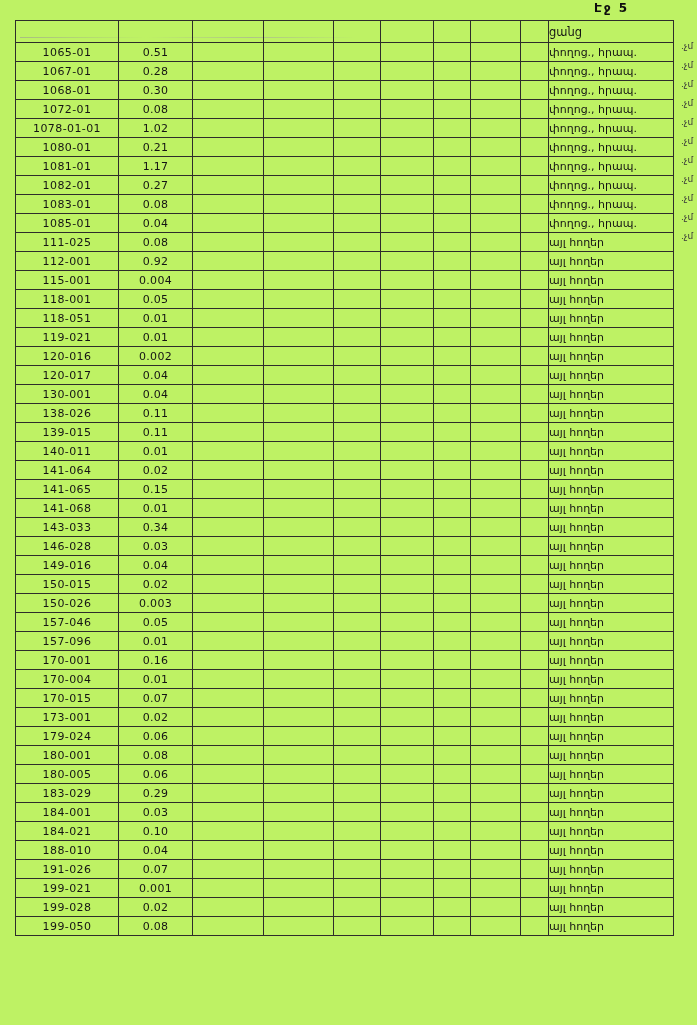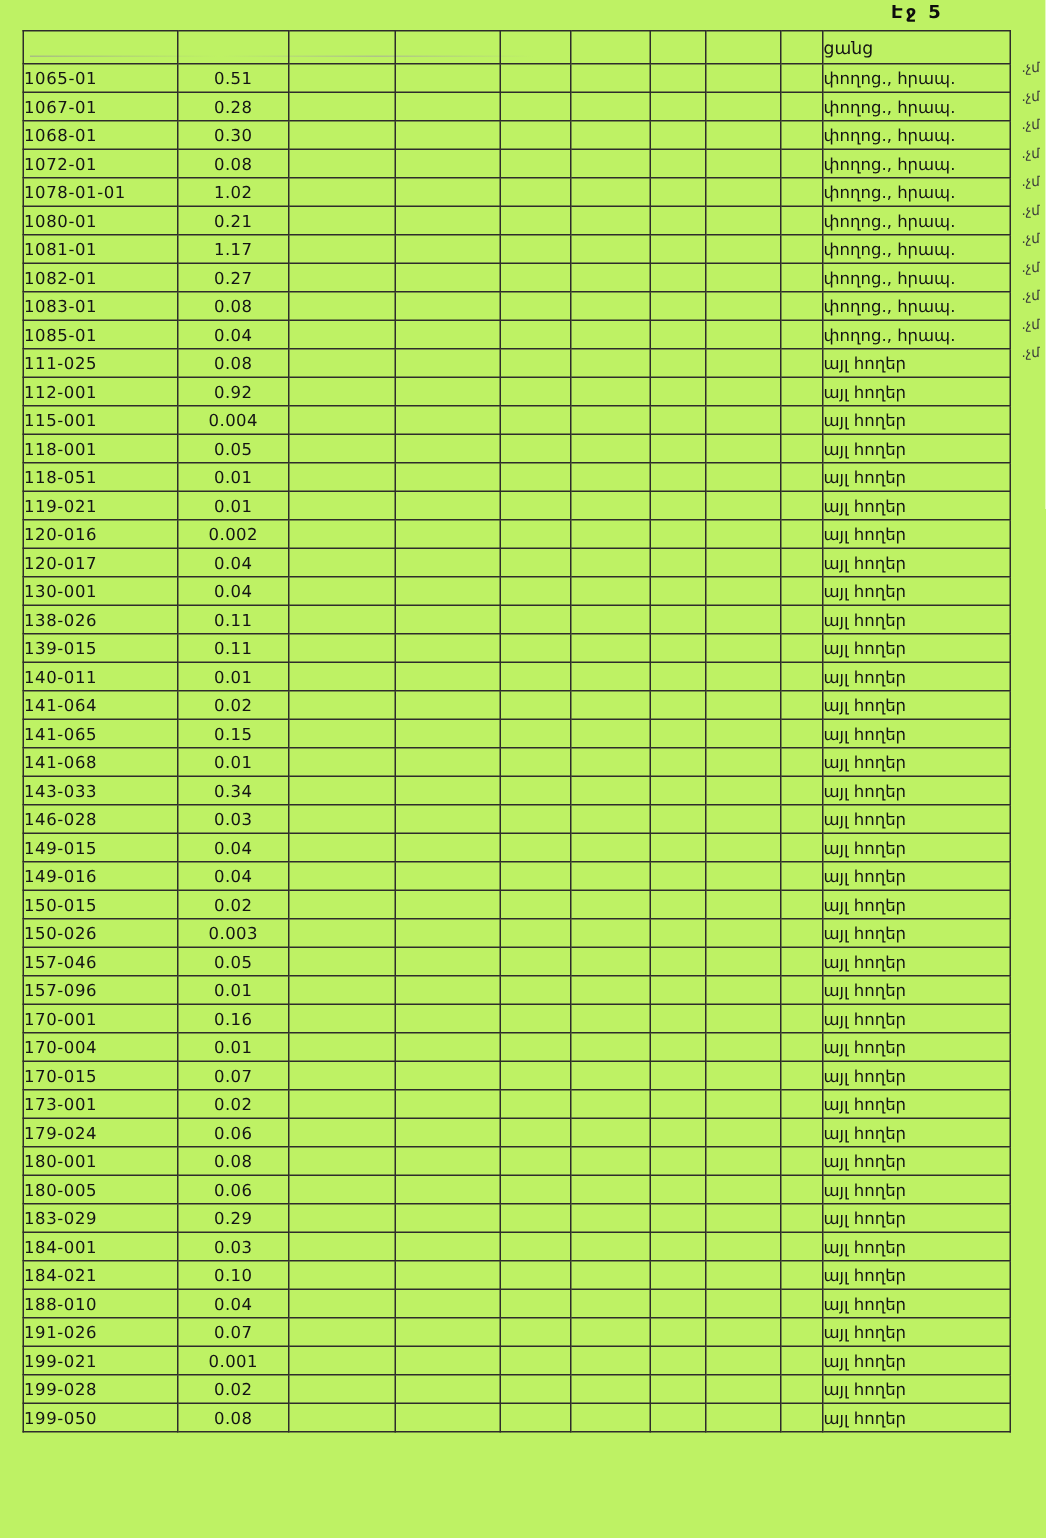--- a/index.html
+++ b/index.html
@@ -38,21 +38,21 @@
   table.scan-table th,
   table.scan-table td {
     border: 1px solid #2e2d2b;
     padding: 0;
     overflow: hidden;
     white-space: nowrap;
     font-weight: normal;
   }
   table.scan-table thead tr { height: 22px; }
   table.scan-table tbody tr { height: 19px; }
-  td.c0 { text-align: left; padding-left: 10px; letter-spacing: 0.4px; margin-left: 23px; }
+  td.c0 { text-align: center; padding-left: 10px; letter-spacing: 0.4px; margin-left: 23px; }
   td.c1 { text-align: center; letter-spacing: 0.3px; margin-left: 40px; }
   td.c9, th.c9 { text-align: left; padding-left: 7px; }
   th.c9 { font-size: 11.5px; }
   .margin-note {
     position: absolute;
     left: 681px;
     width: 16px;
     height: 19px;
     line-height: 19px;
     font-size: 9px;
@@ -425,32 +425,20 @@
           <td class="c2"></td>
           <td class="c3"></td>
           <td class="c4"></td>
           <td class="c5"></td>
           <td class="c6"></td>
           <td class="c7"></td>
           <td class="c8"></td>
           <td class="c9">այլ հողեր</td>
         </tr>
         <tr>
-          <td class="c0">149-015</td>
-          <td class="c1">0.04</td>
-          <td class="c2"></td>
-          <td class="c3"></td>
-          <td class="c4"></td>
-          <td class="c5"></td>
-          <td class="c6"></td>
-          <td class="c7"></td>
-          <td class="c8"></td>
-          <td class="c9">այլ հողեր</td>
-        </tr>
-        <tr>
           <td class="c0">149-016</td>
           <td class="c1">0.04</td>
           <td class="c2"></td>
           <td class="c3"></td>
           <td class="c4"></td>
           <td class="c5"></td>
           <td class="c6"></td>
           <td class="c7"></td>
           <td class="c8"></td>
           <td class="c9">այլ հողեր</td>

